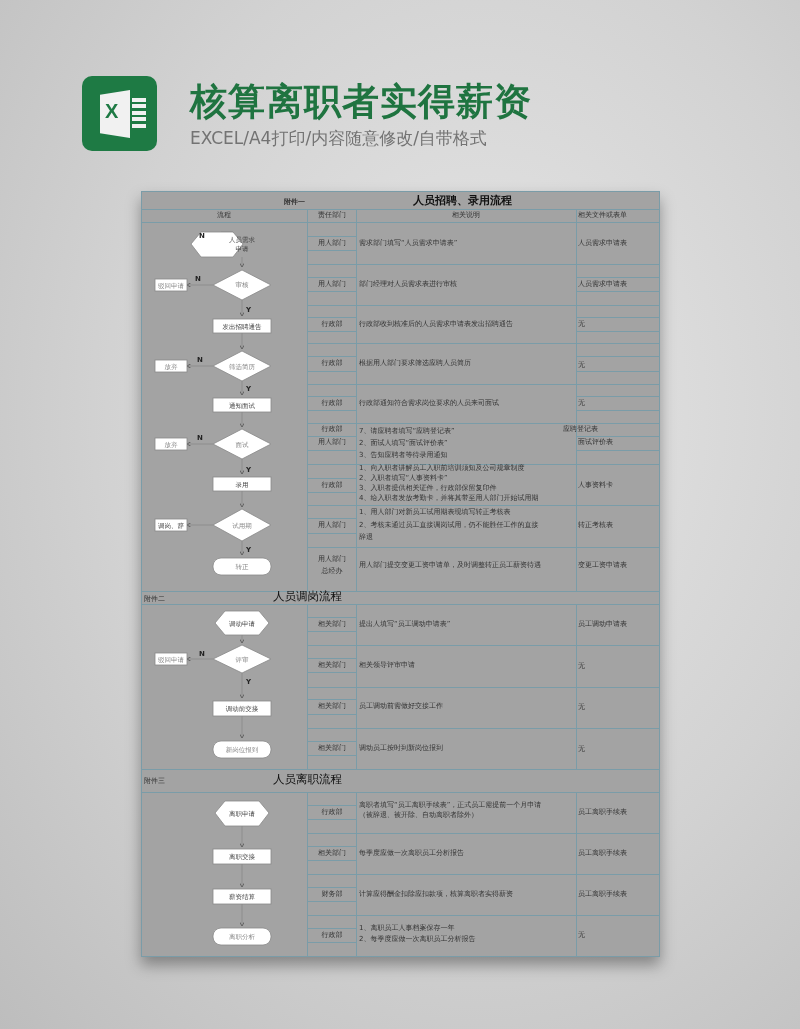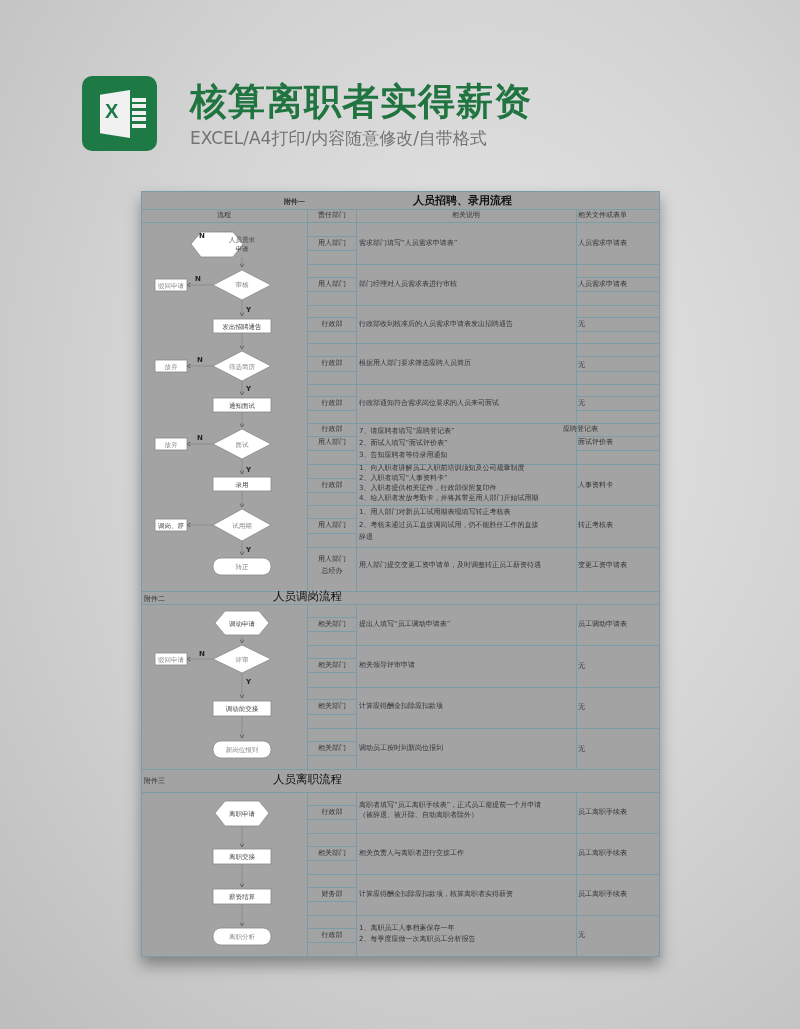--- a/index.html
+++ b/index.html
@@ -162,21 +162,21 @@
   <div class="ln" style="left:166px;top:550px;width:49px;height:1px"></div>
   <div class="ln" style="left:166px;top:564px;width:49px;height:1px"></div>
 
   <div class="t tc" style="left:167px;top:429px;width:48px">相关部门</div>
   <div class="t" style="left:218px;top:429px">提出人填写“员工调动申请表”</div>
   <div class="t" style="left:437px;top:429px">员工调动申请表</div>
   <div class="t tc" style="left:167px;top:470px;width:48px">相关部门</div>
   <div class="t" style="left:218px;top:470px">相关领导评审申请</div>
   <div class="t" style="left:437px;top:471px">无</div>
   <div class="t tc" style="left:167px;top:511px;width:48px">相关部门</div>
-  <div class="t" style="left:218px;top:511px">计算应得酬金扣除应扣款项</div>
+  <div class="t" style="left:218px;top:511px">员工调动前需做好交接工作</div>
   <div class="t" style="left:437px;top:512px">无</div>
   <div class="t tc" style="left:167px;top:553px;width:48px">相关部门</div>
   <div class="t" style="left:218px;top:553px">调动员工按时到新岗位报到</div>
   <div class="t" style="left:437px;top:554px">无</div>
 
   <div class="t" style="left:3px;top:586px">附件三</div>
   <div class="sec-title2" style="left:132px;top:581px">人员离职流程</div>
   <div class="ln" style="left:0;top:601px;width:519px;height:1px"></div>
 
   <div class="ln" style="left:166px;top:601px;width:1px;height:165px"></div>
@@ -193,21 +193,21 @@
   <div class="ln" style="left:166px;top:696px;width:49px;height:1px"></div>
   <div class="ln" style="left:166px;top:710px;width:49px;height:1px"></div>
   <div class="ln" style="left:166px;top:737px;width:49px;height:1px"></div>
   <div class="ln" style="left:166px;top:751px;width:49px;height:1px"></div>
 
   <div class="t tc" style="left:167px;top:617px;width:48px">行政部</div>
   <div class="t" style="left:218px;top:610px">离职者填写“员工离职手续表”，正式员工需提前一个月申请</div>
   <div class="t" style="left:218px;top:620px">（被辞退、被开除、自动离职者除外）</div>
   <div class="t" style="left:437px;top:617px">员工离职手续表</div>
   <div class="t tc" style="left:167px;top:658px;width:48px">相关部门</div>
-  <div class="t" style="left:218px;top:658px">相关负责人与离职者进行交接工作</div>
+  <div class="t" style="left:218px;top:658px">每季度应做一次离职员工分析报告</div>
   <div class="t" style="left:437px;top:658px">员工离职手续表</div>
   <div class="t tc" style="left:167px;top:699px;width:48px">财务部</div>
   <div class="t" style="left:218px;top:699px">计算应得酬金扣除应扣款项，核算离职者实得薪资</div>
   <div class="t" style="left:437px;top:699px">员工离职手续表</div>
   <div class="t tc" style="left:167px;top:740px;width:48px">行政部</div>
   <div class="t" style="left:218px;top:733px">1、离职员工人事档案保存一年</div>
   <div class="t" style="left:218px;top:744px">2、每季度应做一次离职员工分析报告</div>
   <div class="t" style="left:437px;top:740px">无</div>
 
   <svg class="hx" style="left:0;top:0" width="166" height="766">

